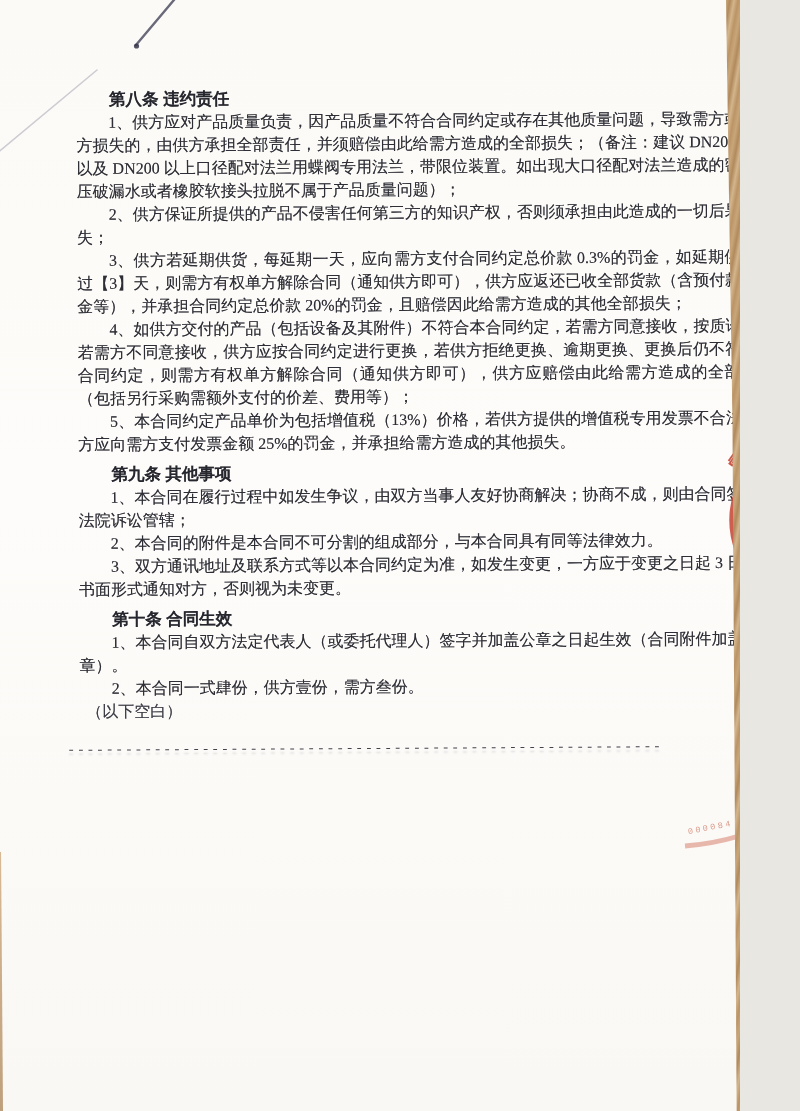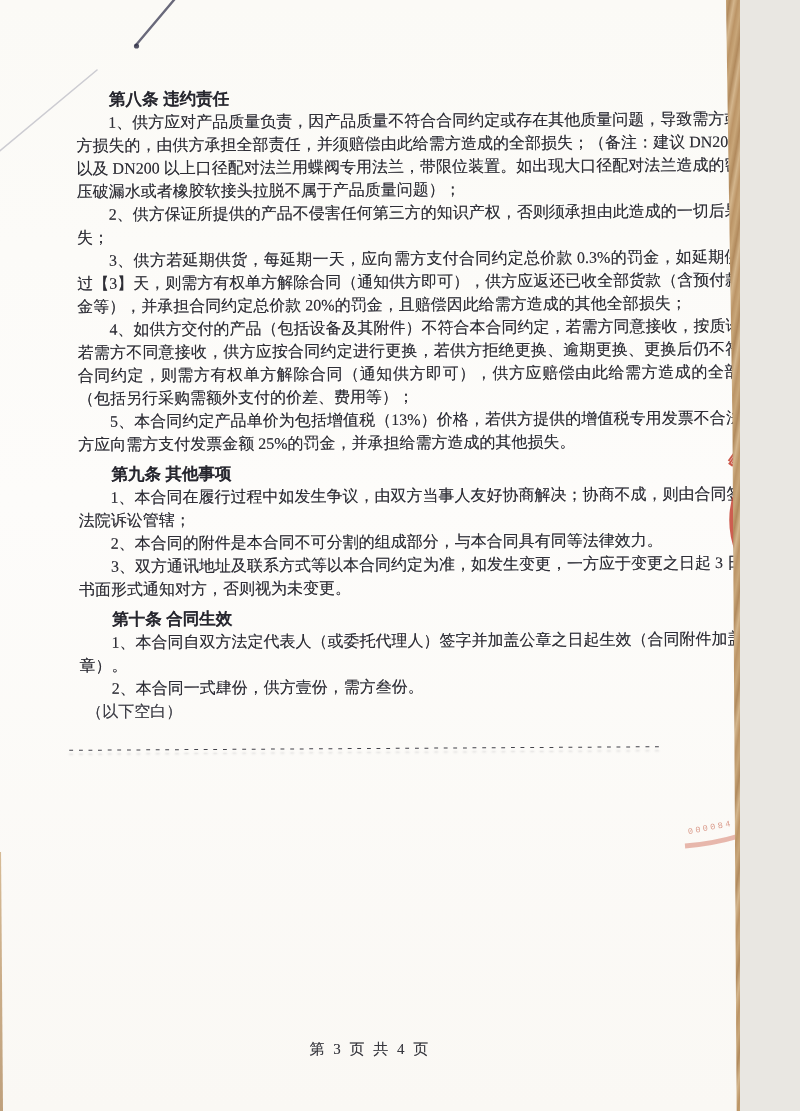--- a/index.html
+++ b/index.html
@@ -111,18 +111,17 @@
   <div class="stamp stamp-lower">
     <svg width="132" height="192" viewBox="0 0 132 192">
       <path d="M 82 26 Q 104 12 131 14" fill="none" stroke="#db8a7a" stroke-width="3.5" opacity="0.55"></path>
       <path d="M 17 176 Q 72 172 131 142" fill="none" stroke="#db8a7a" stroke-width="5" opacity="0.6"></path>
       <text class="seal-char" transform="translate(102,38) rotate(38)" font-size="13" fill="#d0685a" opacity="0.5" text-anchor="middle" dominant-baseline="middle">公</text>
       <text class="seal-char" transform="translate(95,124) rotate(-9)" font-size="21" letter-spacing="2" fill="#d0685a" opacity="0.78" text-anchor="middle" dominant-baseline="middle">用章</text>
       <text transform="translate(20,162) rotate(-11)" font-size="8.5" letter-spacing="2.5" fill="#cf7a66" opacity="0.75" text-anchor="start" dominant-baseline="middle" font-family="Liberation Mono, DejaVu Sans Mono, monospace">000084</text>
     </svg>
   </div>
 
-  <div class="footer">第 3 页 共 4 页</div>
 
   <div class="edge-right"></div>
   <div class="edge-left"></div>
 
 </div>
 
 </body></html>

